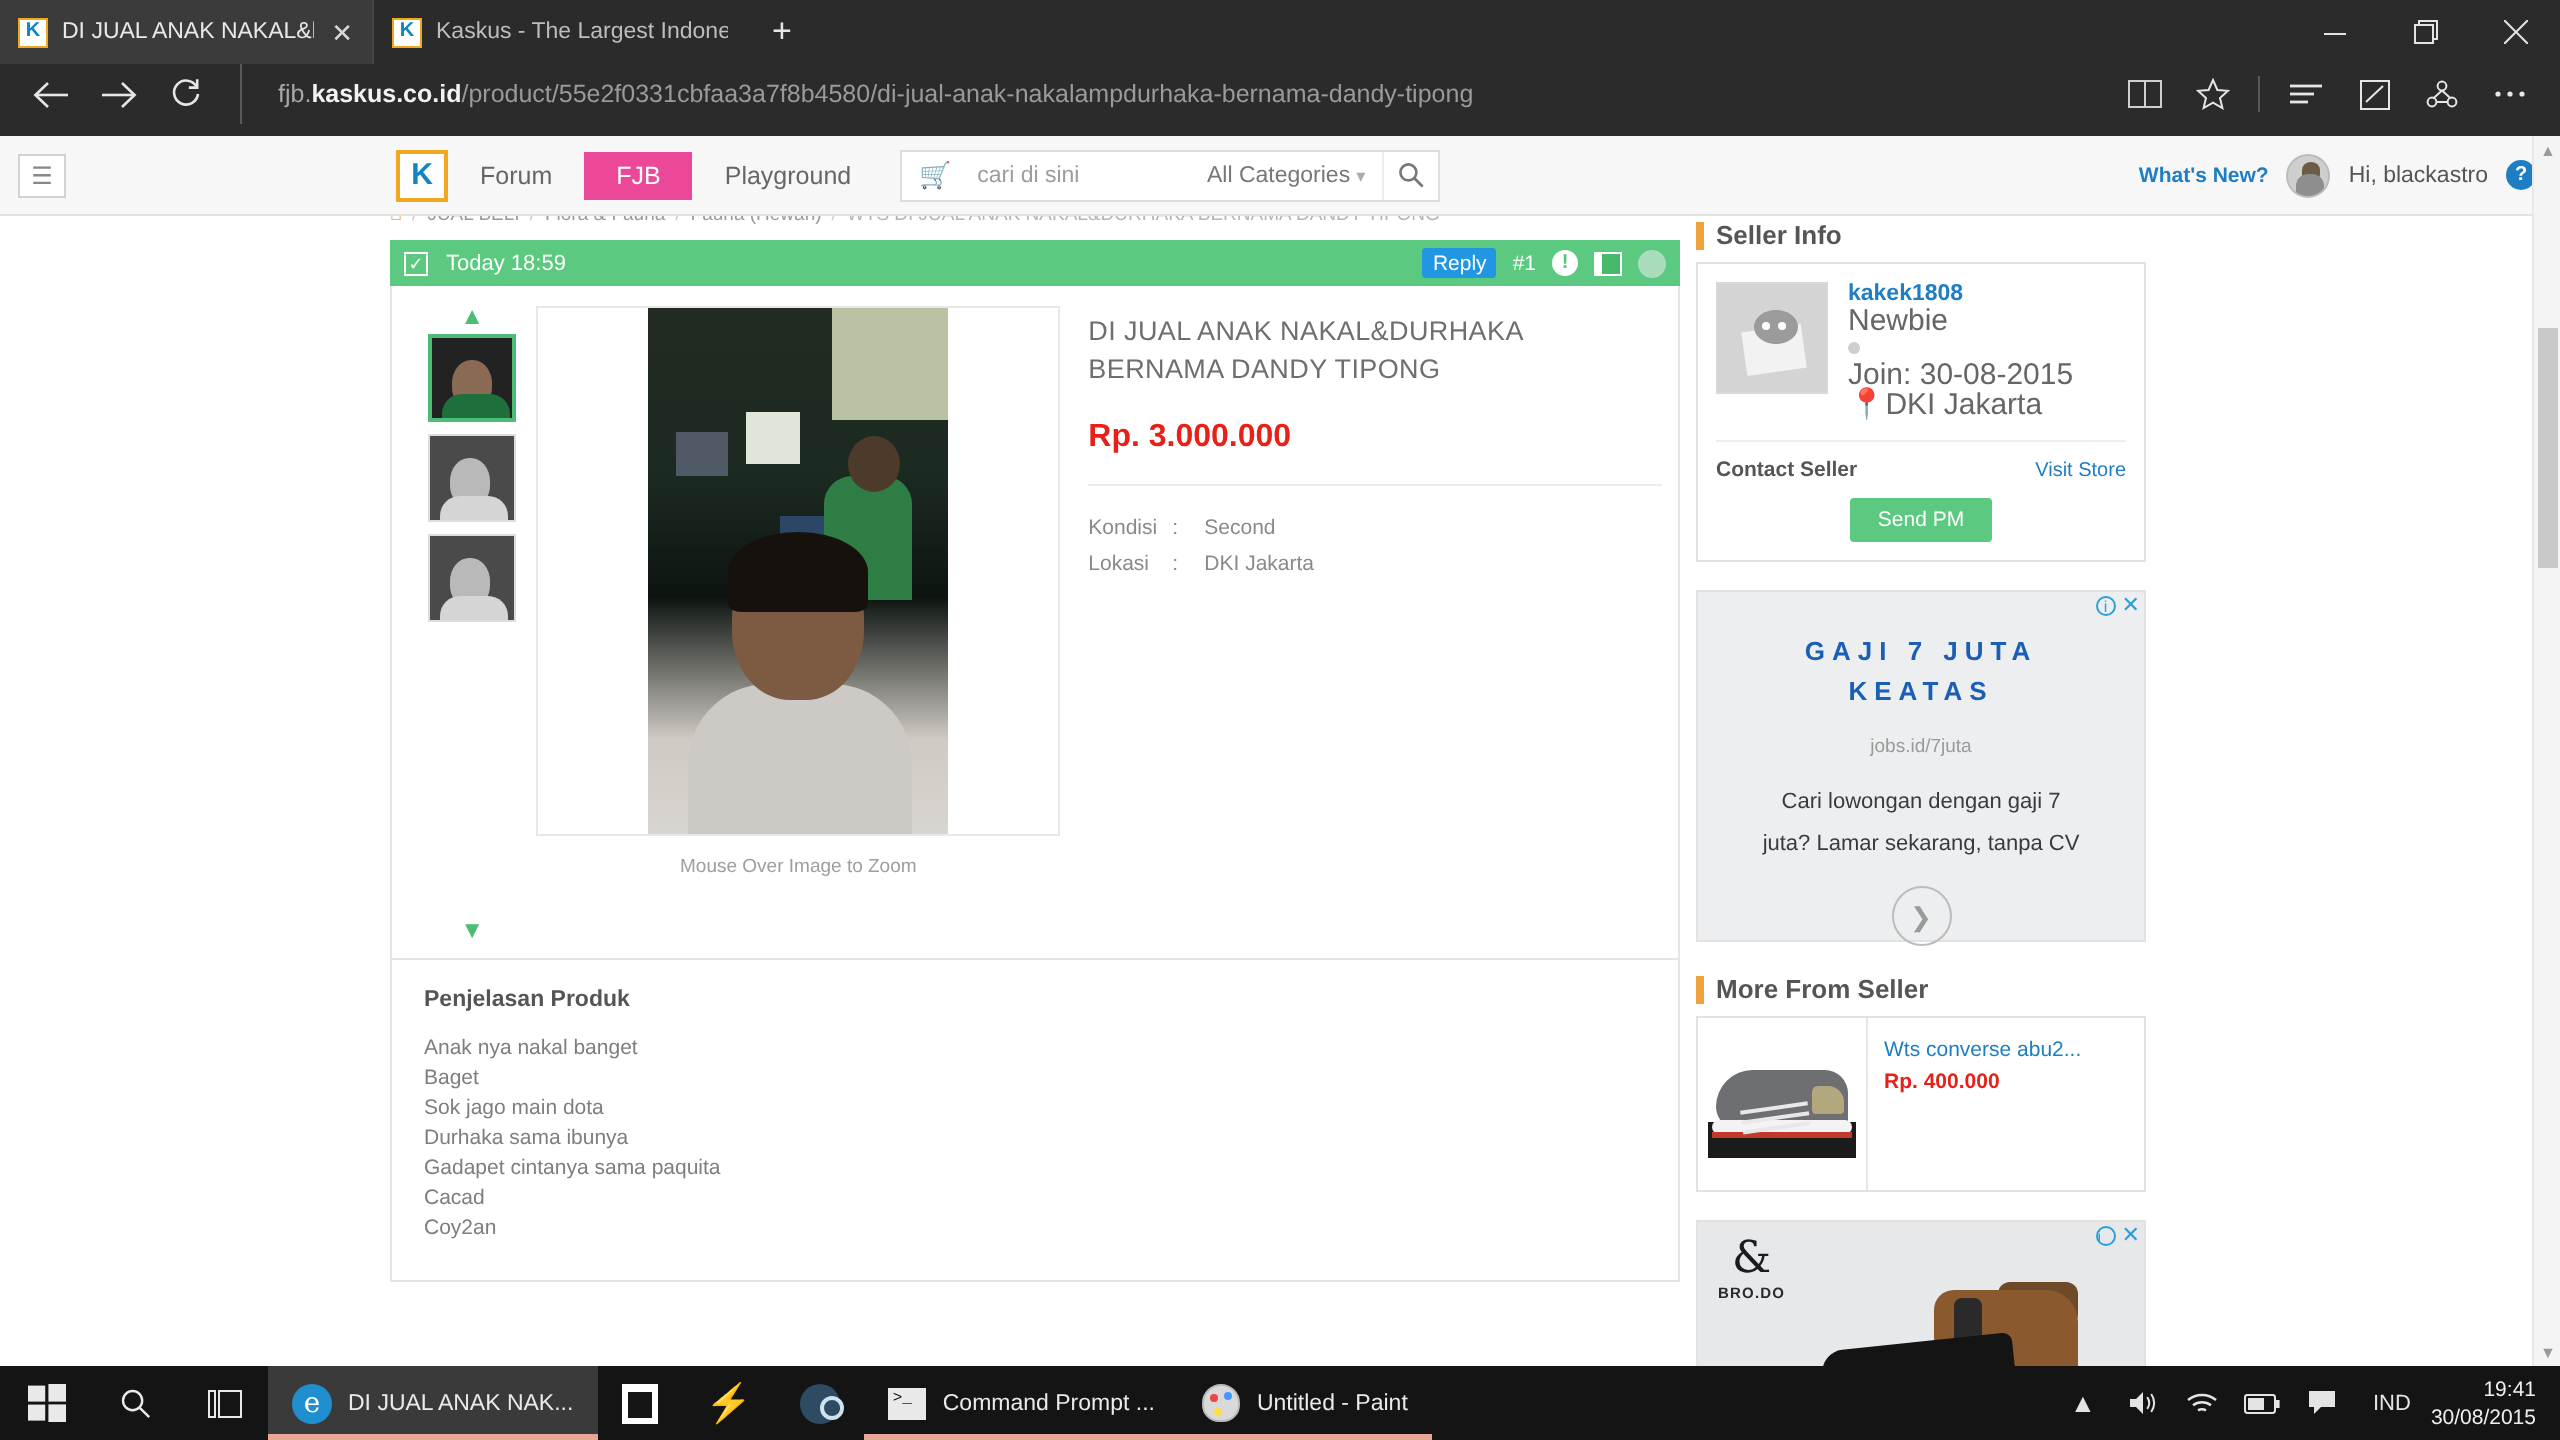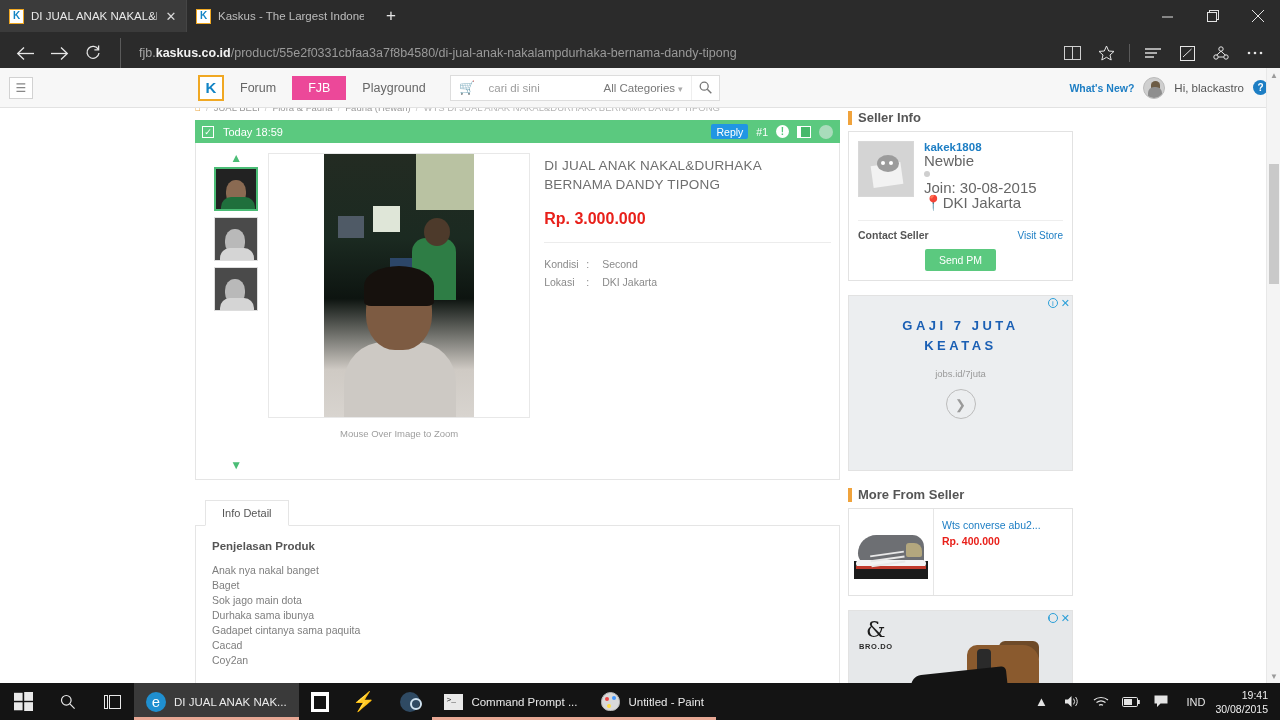--- a/index.html
+++ b/index.html
@@ -33,21 +33,21 @@
   .tab.inactive .tab-title { color: #bdbdbd; }
   .tab-close { width: 14px; text-align: center; font-size: 13px; color: #d8d8d8; line-height: 1; }
   .newtab {
     width: 38px; height: 32px; display: flex; align-items: center; justify-content: center;
     color: #e6e6e6; font-size: 17px; font-weight: 300;
   }
   .wincontrols { position: absolute; right: 0; top: 0; height: 32px; display: flex; }
   .wc { width: 45px; height: 32px; display: flex; align-items: center; justify-content: center; color: #e3e3e3; }
   .wc svg { display: block; }
 
-  .navbar { height: 36px; background: #2b2b2b; display: flex; align-items: flex-end; padding: 0 8px; }
+  .navbar { height: 36px; background: #2b2b2b; display: flex; align-items: flex-start; padding: 0 8px; }
   .navbtn { width: 34px; height: 30px; display: flex; align-items: center; justify-content: center; color: #e6e6e6; }
   .navbtn svg { display: block; }
   .urlwrap { flex: 1 1 auto; height: 30px; display: flex; align-items: center; margin-left: 10px; border-left: 1px solid #5a5a5a; padding-left: 18px; }
   .url { font-size: 12.5px; color: #a8a8a8; white-space: nowrap; overflow: hidden; }
   .url b { color: #f2f2f2; font-weight: bold; }
   .url .rest { color: #9a9a9a; }
   .navright { display: flex; align-items: center; }
   .navright .sep { width: 1px; height: 18px; background: #5a5a5a; margin: 0 6px; }
 
   
@@ -440,23 +440,20 @@
               <span>Second</span>
             </div>
             <div class="prow">
               <span class="k">Lokasi</span>
               <span class="c">:</span>
               <span>DKI Jakarta</span>
             </div>
           </div>
         </div>
 
-        <div class="tabbar">
-          <div class="ptab">Info Detail</div>
-        </div>
 
         <div class="descbox">
           <div class="dtitle">Penjelasan Produk</div>
           <div class="dlines">
             <div class="dline">Anak nya nakal banget</div>
             <div class="dline">Baget</div>
             <div class="dline">Sok jago main dota</div>
             <div class="dline">Durhaka sama ibunya</div>
             <div class="dline">Gadapet cintanya sama paquita</div>
             <div class="dline">Cacad</div>
@@ -497,20 +494,24 @@
         <div class="adbox">
           <div class="adctl">
             <span class="adi">i</span>
             <span class="adx">✕</span>
           </div>
           <div class="adhead">
             <div>GAJI 7 JUTA</div>
             <div>KEATAS</div>
           </div>
           <div class="adurl">jobs.id/7juta</div>
+          <div class="adbody">
+            <div>Cari lowongan dengan gaji 7</div>
+            <div>juta? Lamar sekarang, tanpa CV</div>
+          </div>
           <div class="adarrow">❯</div>
         </div>
 
         <div class="mfs">
           <div class="sbtitle">More From Seller</div>
           <div class="mfscard">
             <div class="mfsimg">
               <span class="shoe">
                 <span class="box"></span>
                   <span class="body"></span>

